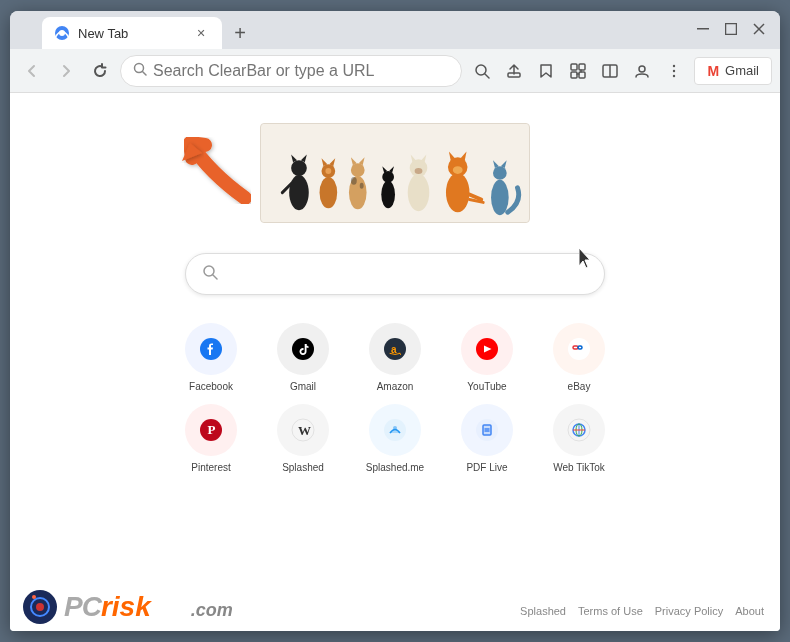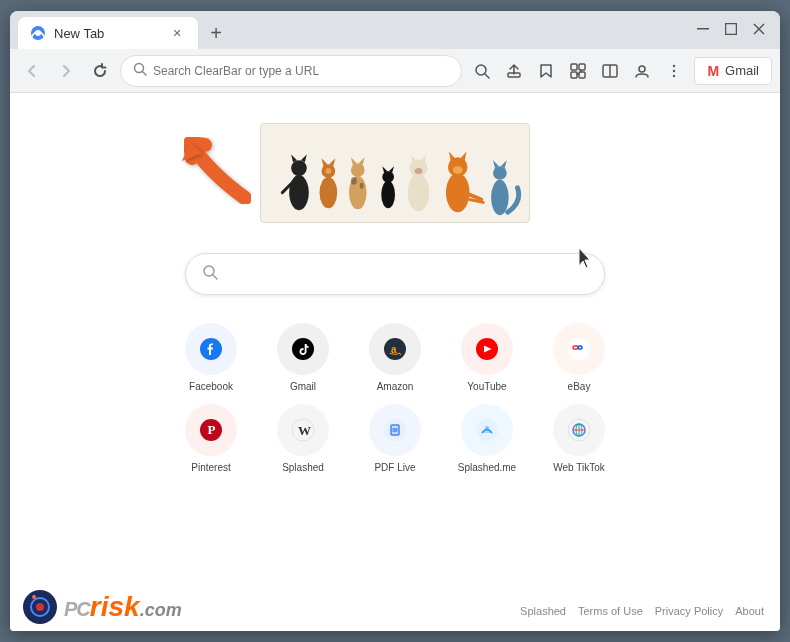--- a/index.html
+++ b/index.html
@@ -35,20 +35,21 @@
     .tab {
       background: #ffffff;
       border-radius: 8px 8px 0 0;
       height: 32px;
       min-width: 180px;
       display: flex;
       align-items: center;
       padding: 0 12px;
       gap: 8px;
       position: relative;
+      margin-left: 24px;
     }
     .tab-favicon {
       width: 16px;
       height: 16px;
       display: flex;
       align-items: center;
       justify-content: center;
     }
     .tab-favicon svg {
       width: 16px;
@@ -138,21 +139,21 @@
       gap: 6px;
     }
     .address-bar-search-icon {
       color: #888;
       font-size: 14px;
     }
     .address-input {
       flex: 1;
       border: none;
       outline: none;
-      font-size: 12px;
+      font-size: 16px;
       color: #333;
       background: transparent;
     }
     .nav-icons {
       display: flex;
       align-items: center;
       gap: 4px;
     }
     .nav-icon-btn {
       width: 28px;
@@ -610,40 +611,40 @@
       <div class="shortcut-item">
         <div class="shortcut-icon" style="background:#f5f5f5;">
           <svg width="24" height="24" viewBox="0 0 24 24">
               <circle cx="12" cy="12" r="11" fill="#f5f5f5" stroke="#ccc" stroke-width="0.5"></circle>
               <text x="7" y="17" font-size="13" font-weight="bold" fill="#333" font-family="Georgia,serif">W</text>
             </svg>
         </div>
         <span class="shortcut-label">Splashed</span>
       </div>
       <div class="shortcut-item">
+        <div class="shortcut-icon" style="background:#f0f8ff;">
+          <svg width="24" height="24" viewBox="0 0 24 24">
+              <circle cx="12" cy="12" r="11" fill="#E3F2FD"></circle>
+              <path d="M7 15 Q12 8 17 15" stroke="#2196F3" stroke-width="1.5" fill="#2196F3" fill-opacity="0.3"></path>
+              <circle cx="12" cy="10" r="2" fill="#2196F3" opacity="0.5"></circle>
+            </svg>
+        </div>
+        <span class="shortcut-label">Splashed.me</span>
+      </div>
+      <div class="shortcut-item">
         <div class="shortcut-icon" style="background:#f0f5ff;">
           <svg width="24" height="24" viewBox="0 0 24 24">
               <circle cx="12" cy="12" r="11" fill="#E8F0FE"></circle>
               <rect x="8" y="7" width="8" height="10" rx="1" fill="#4285F4" opacity="0.2"></rect>
               <rect x="8" y="7" width="8" height="10" rx="1" stroke="#4285F4" stroke-width="1.5" fill="none"></rect>
               <line x1="10" y1="11" x2="14" y2="11" stroke="#4285F4" stroke-width="1.5" stroke-linecap="round"></line>
               <line x1="10" y1="13" x2="14" y2="13" stroke="#4285F4" stroke-width="1.5" stroke-linecap="round"></line>
             </svg>
         </div>
         <span class="shortcut-label">PDF Live</span>
-      </div>
-      <div class="shortcut-item">
-        <div class="shortcut-icon" style="background:#f0f8ff;">
-          <svg width="24" height="24" viewBox="0 0 24 24">
-              <circle cx="12" cy="12" r="11" fill="#E3F2FD"></circle>
-              <path d="M7 15 Q12 8 17 15" stroke="#2196F3" stroke-width="1.5" fill="#2196F3" fill-opacity="0.3"></path>
-              <circle cx="12" cy="10" r="2" fill="#2196F3" opacity="0.5"></circle>
-            </svg>
-        </div>
-        <span class="shortcut-label">Splashed.me</span>
       </div>
       <div class="shortcut-item">
         <div class="shortcut-icon" style="background:#f5f5f5;">
           <svg width="24" height="24" viewBox="0 0 24 24">
               <circle cx="12" cy="12" r="11" fill="#f5f5f5" stroke="#ccc" stroke-width="0.5"></circle>
               <circle cx="12" cy="12" r="6" stroke="#4285F4" stroke-width="1.5" fill="none"></circle>
               <line x1="12" y1="6" x2="12" y2="18" stroke="#4285F4" stroke-width="1"></line>
               <ellipse cx="12" cy="12" rx="3" ry="6" stroke="#34A853" stroke-width="1" fill="none"></ellipse>
               <line x1="6" y1="12" x2="18" y2="12" stroke="#EA4335" stroke-width="1"></line>
             </svg>
@@ -661,21 +662,21 @@
     <div class="footer">
       <div class="footer-logo">
 
         <svg class="pcr-logo-icon" viewBox="0 0 36 36" xmlns="http://www.w3.org/2000/svg">
           <circle cx="18" cy="18" r="17" fill="#1a2a5a"></circle>
           <circle cx="18" cy="18" r="9" fill="none" stroke="#4488ff" stroke-width="2"></circle>
           <circle cx="18" cy="18" r="4" fill="#cc3333"></circle>
           <circle cx="12" cy="8" r="2" fill="#ff6644"></circle>
         </svg>
         <div>
-          <span style="font-size:20px;font-weight:900;color:#aaa;font-style:italic;letter-spacing:-1px;">PC</span><span style="font-size:28px;font-weight:900;color:#FF6600;font-style:italic;margin-top:36px;">risk</span><span style="font-size:18px;font-weight:700;color:#888;font-style:italic;">.com</span>
+          <span style="font-size:28px;font-weight:900;color:#aaa;font-style:italic;letter-spacing:-1px;">PC</span><span style="font-size:28px;font-weight:900;color:#FF6600;font-style:italic;margin-top:36px;">risk</span><span style="font-size:18px;font-weight:700;color:#888;font-style:italic;margin-left:40px;">.com</span>
         </div>
       </div>
       <div class="footer-links">
         <a class="footer-link">Splashed</a>
         <a class="footer-link">Terms of Use</a>
         <a class="footer-link">Privacy Policy</a>
         <a class="footer-link">About</a>
       </div>
     </div>
   </div>

